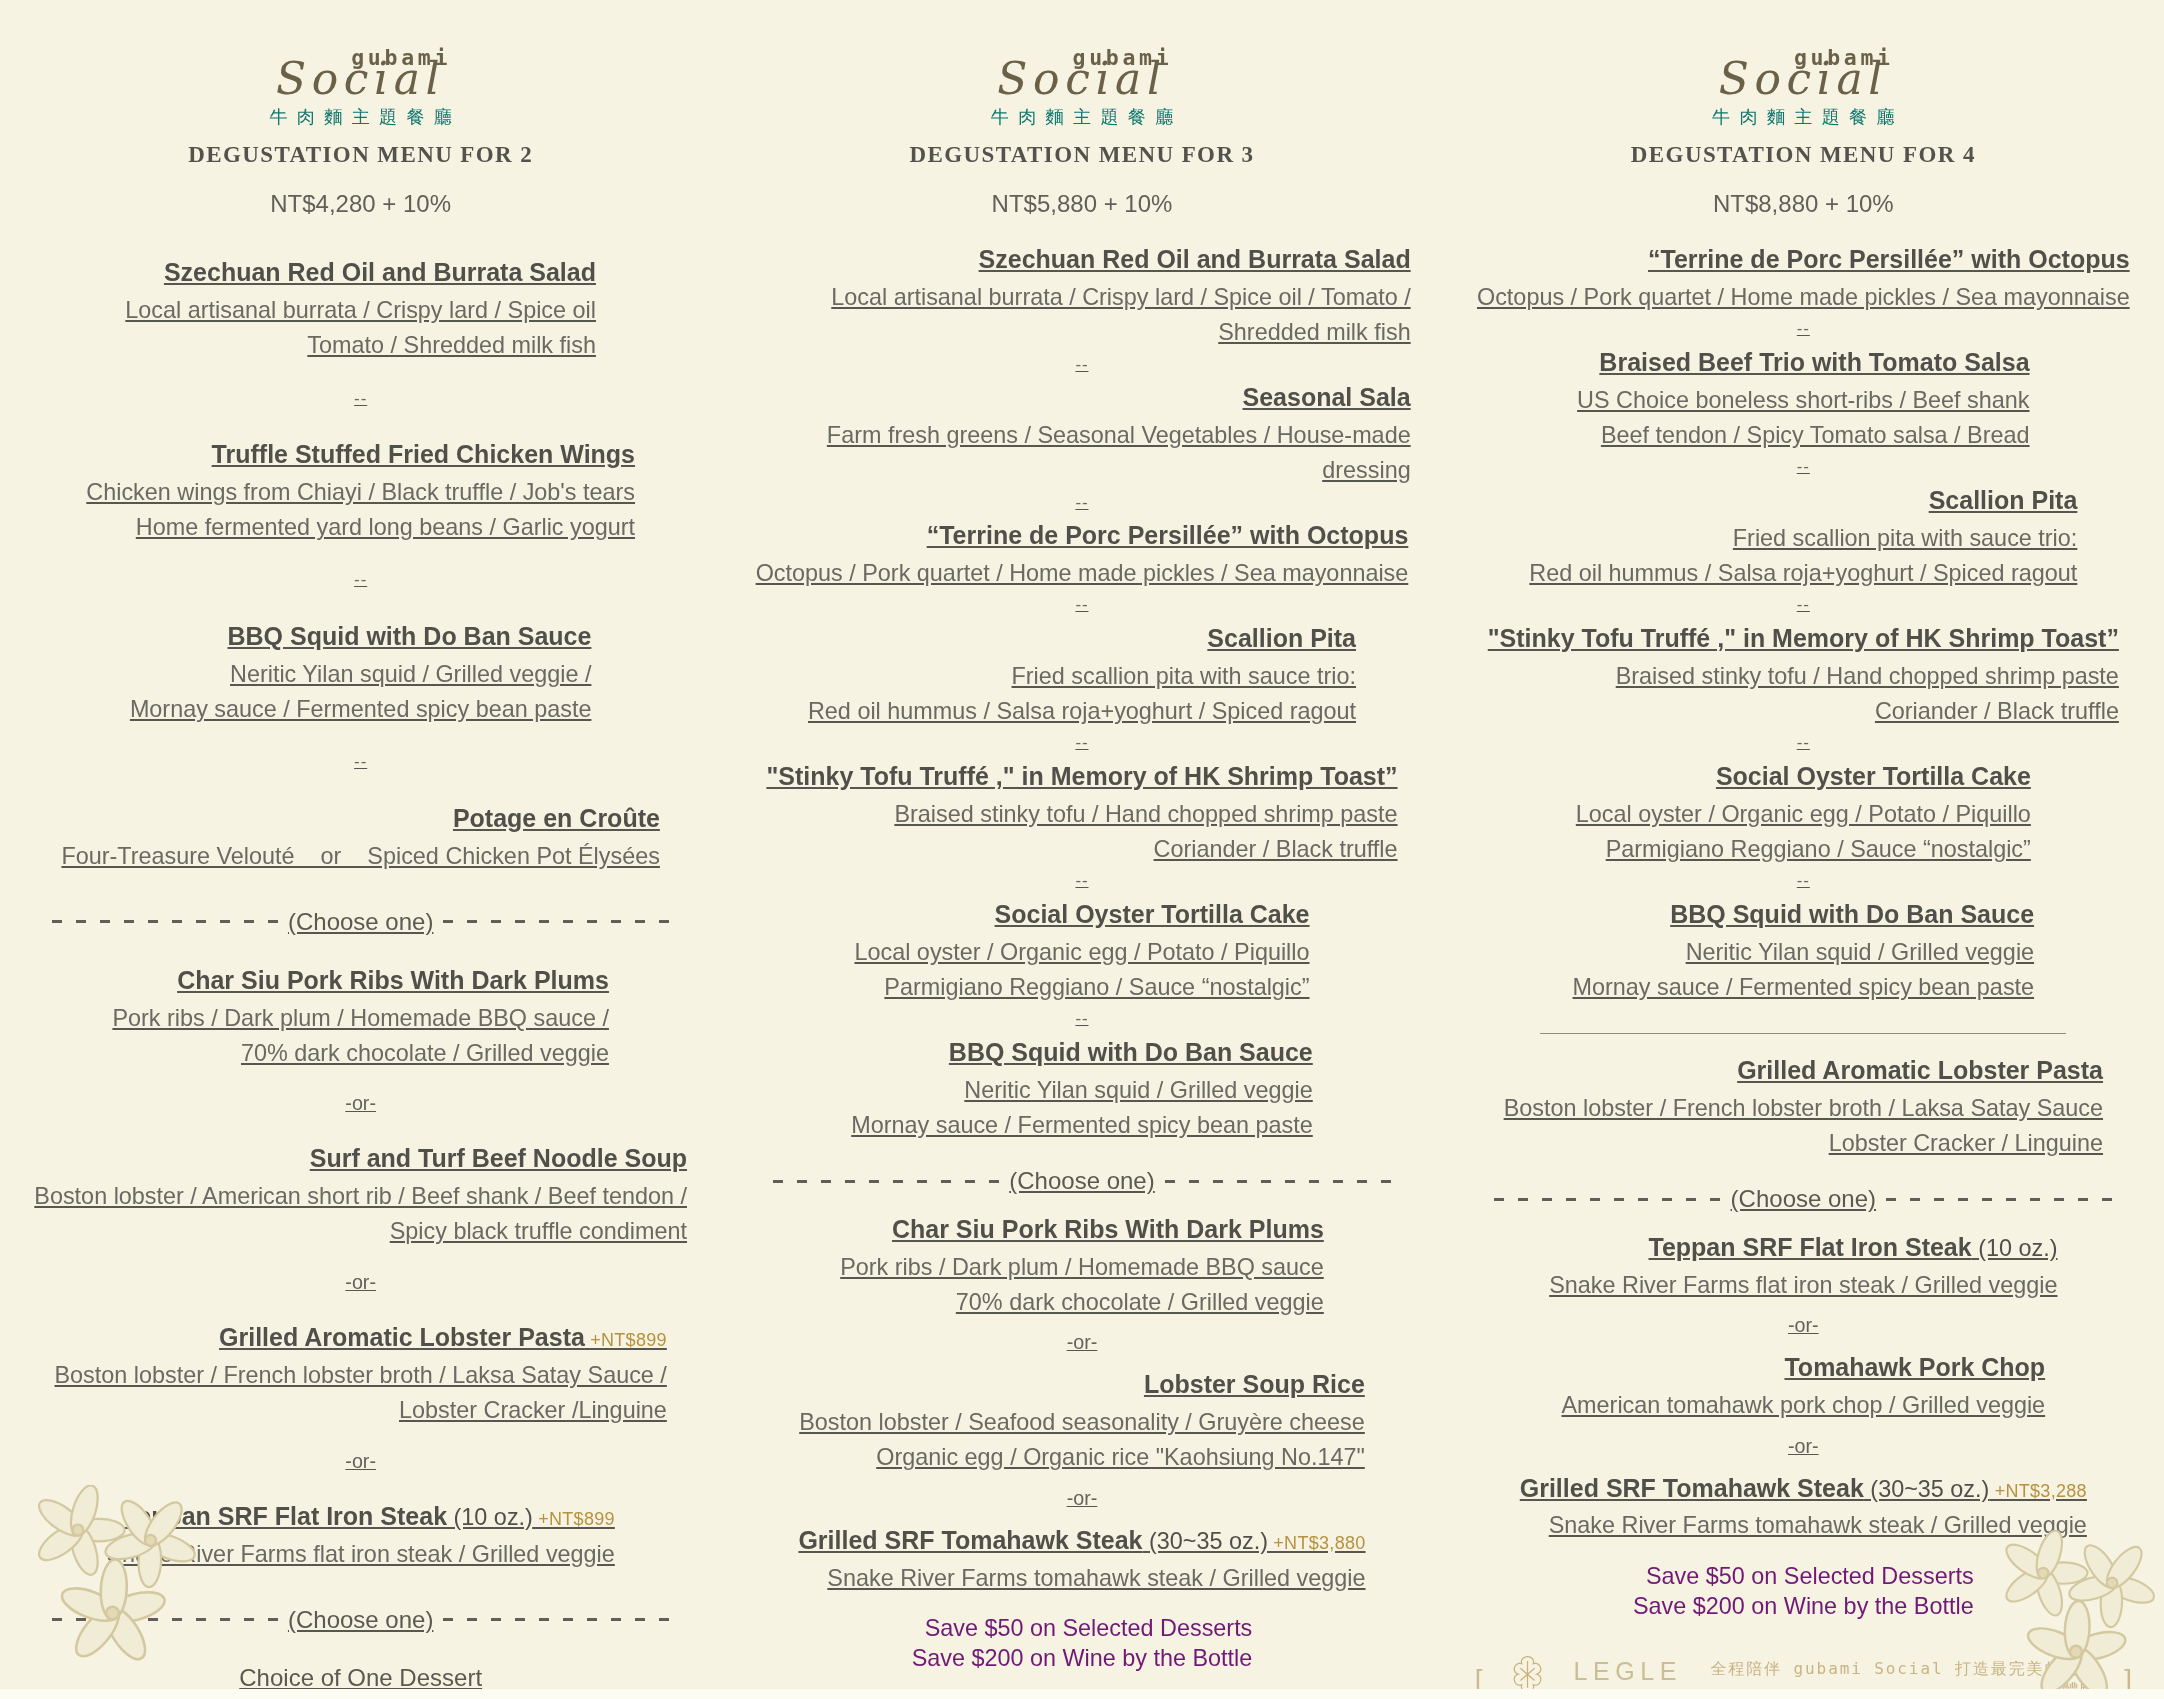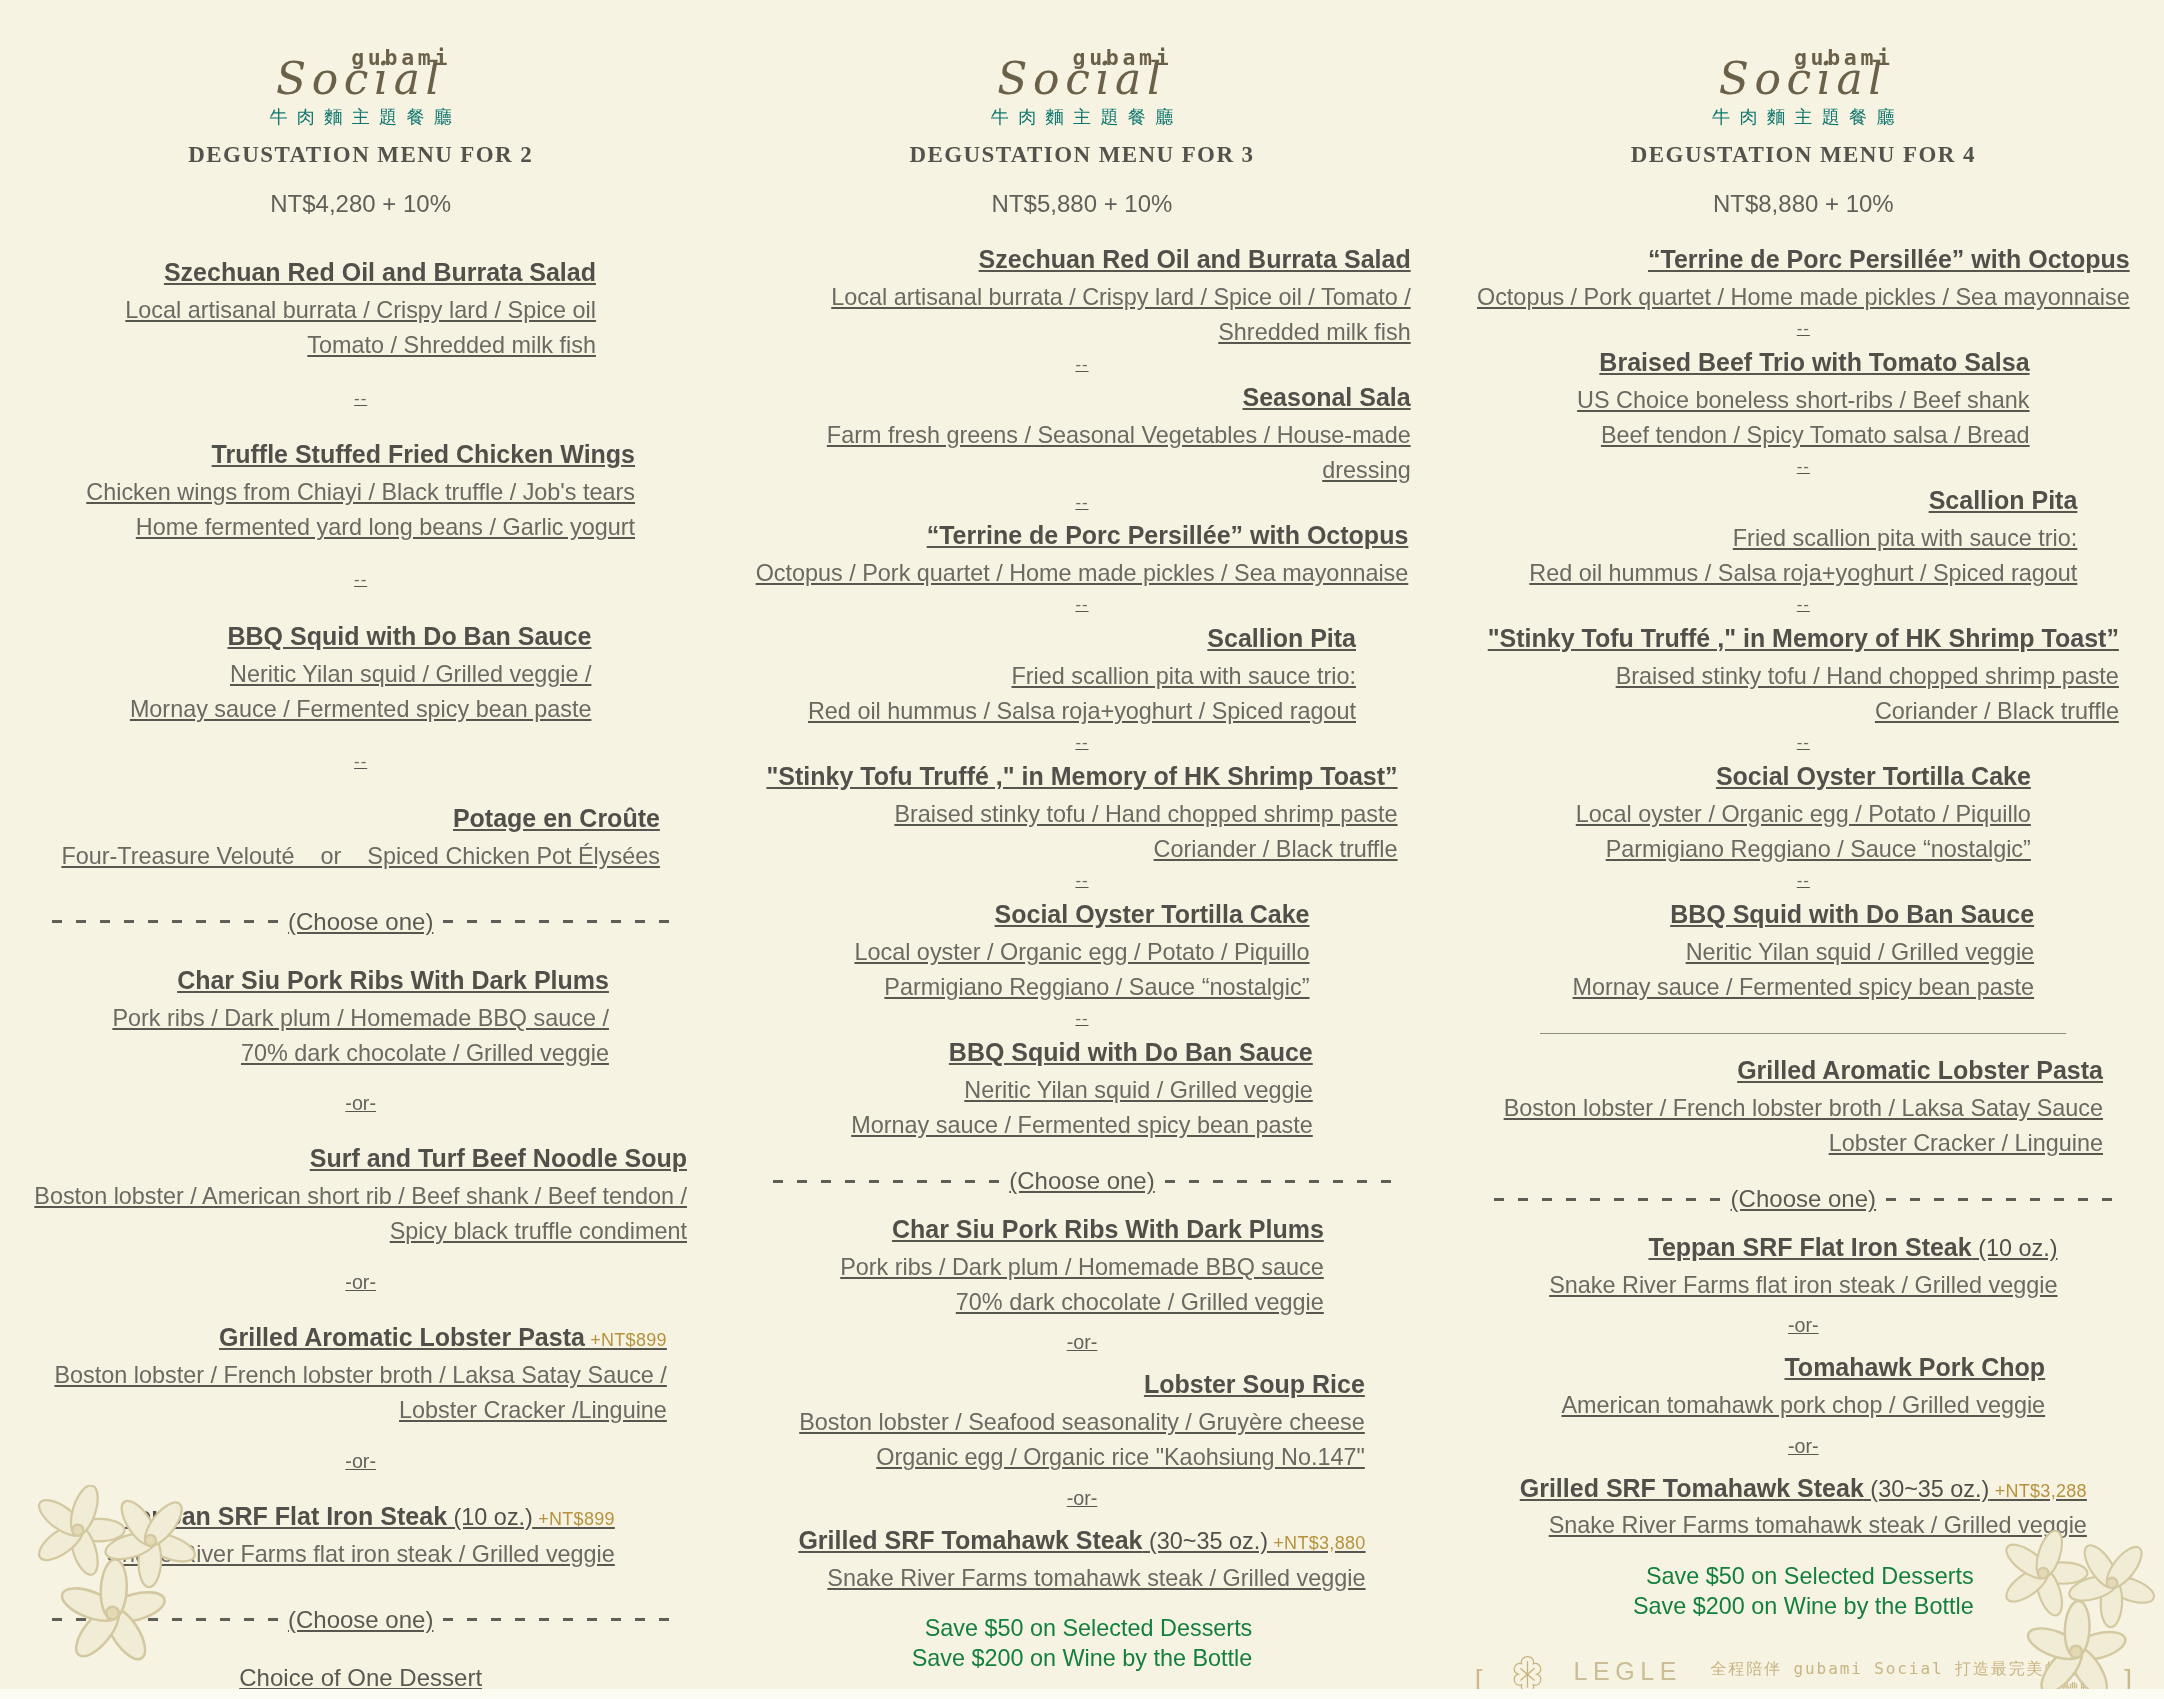--- a/index.html
+++ b/index.html
@@ -53,21 +53,21 @@
 
   .chooseone { display: flex; align-items: center; width: 94%; gap: 10px; margin: 22.5px 0 13px; }
   .dashline { flex: 1; height: 2.8px; background: repeating-linear-gradient(90deg, #5f5e57 0 10.3px, transparent 10.3px 24px); }
   .choose-label { font-size: 24px; color: #5a5952; white-space: nowrap; }
 
   .solidline { width: 80%; height: 1.4px; background: #8d8c81; margin: 26px 0 15px; }
 
   .plain { font-size: 24px; color: #5a5952; margin: 13px 0; }
 
   .savings { margin-top: auto; padding-top: 15px; }
-  .savings p { margin: 2.8px 0; font-size: 23.4px; color: #15803d; }
+  .savings p { margin: 2.8px 0; font-size: 23.4px; color: #701a75; }
 
   .col-footer { display: flex; align-items: center; gap: 26px; margin-top: 26px; min-height: 62px; }
   .bracket { font-size: 28px; color: #cbb98c; font-weight: 400; }
   .ruyi { display: flex; flex-direction: column; align-items: center; }
   .ruyi svg { width: 39px; height: 39px; }
   .ruyi-label { font-size: 9.4px; letter-spacing: 2.3px; color: #c9b27c; margin-top: 1.9px; }
   .legle { display: flex; flex-direction: column; align-items: center; }
   .legle-name { font-size: 25px; letter-spacing: 5.6px; color: #cbbd96; }
   .legle-sub { font-size: 15px; letter-spacing: 3.3px; color: #cfc2a0; margin-top: 0px; }
   .tagline { font-size: 16px; letter-spacing: 1.9px; color: #c9b483; font-family: "DejaVu Sans Mono", monospace; }

